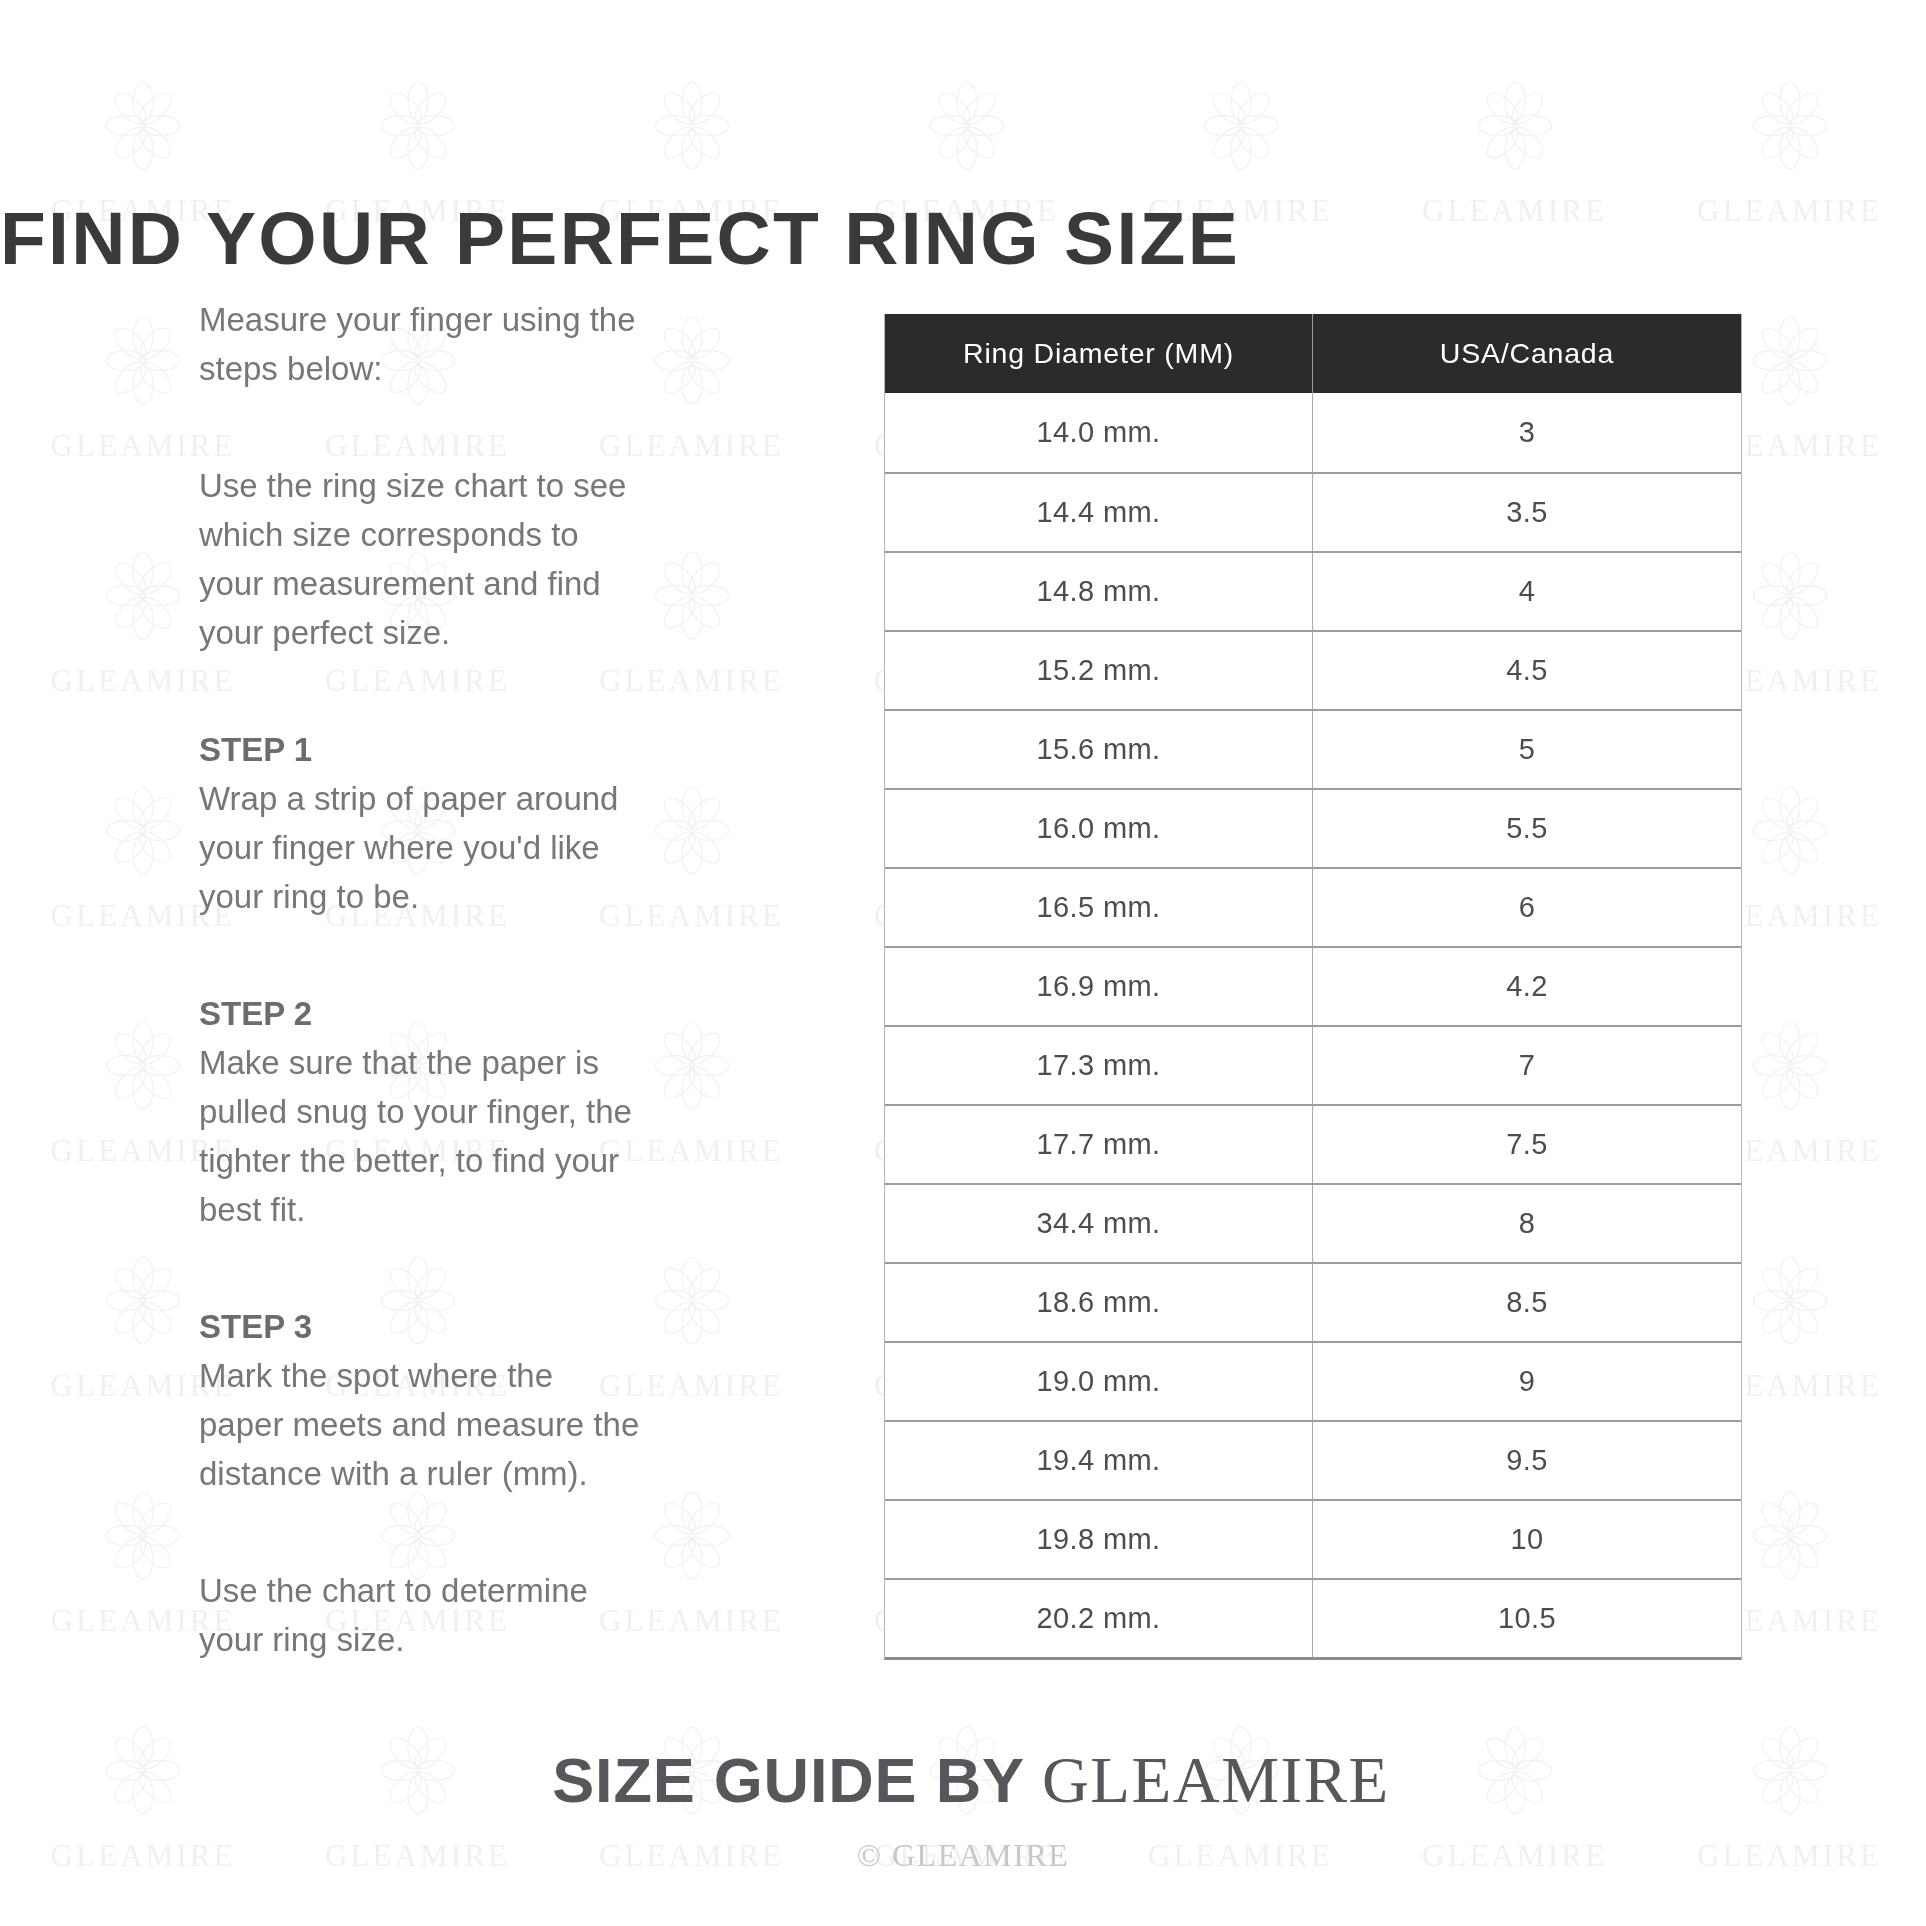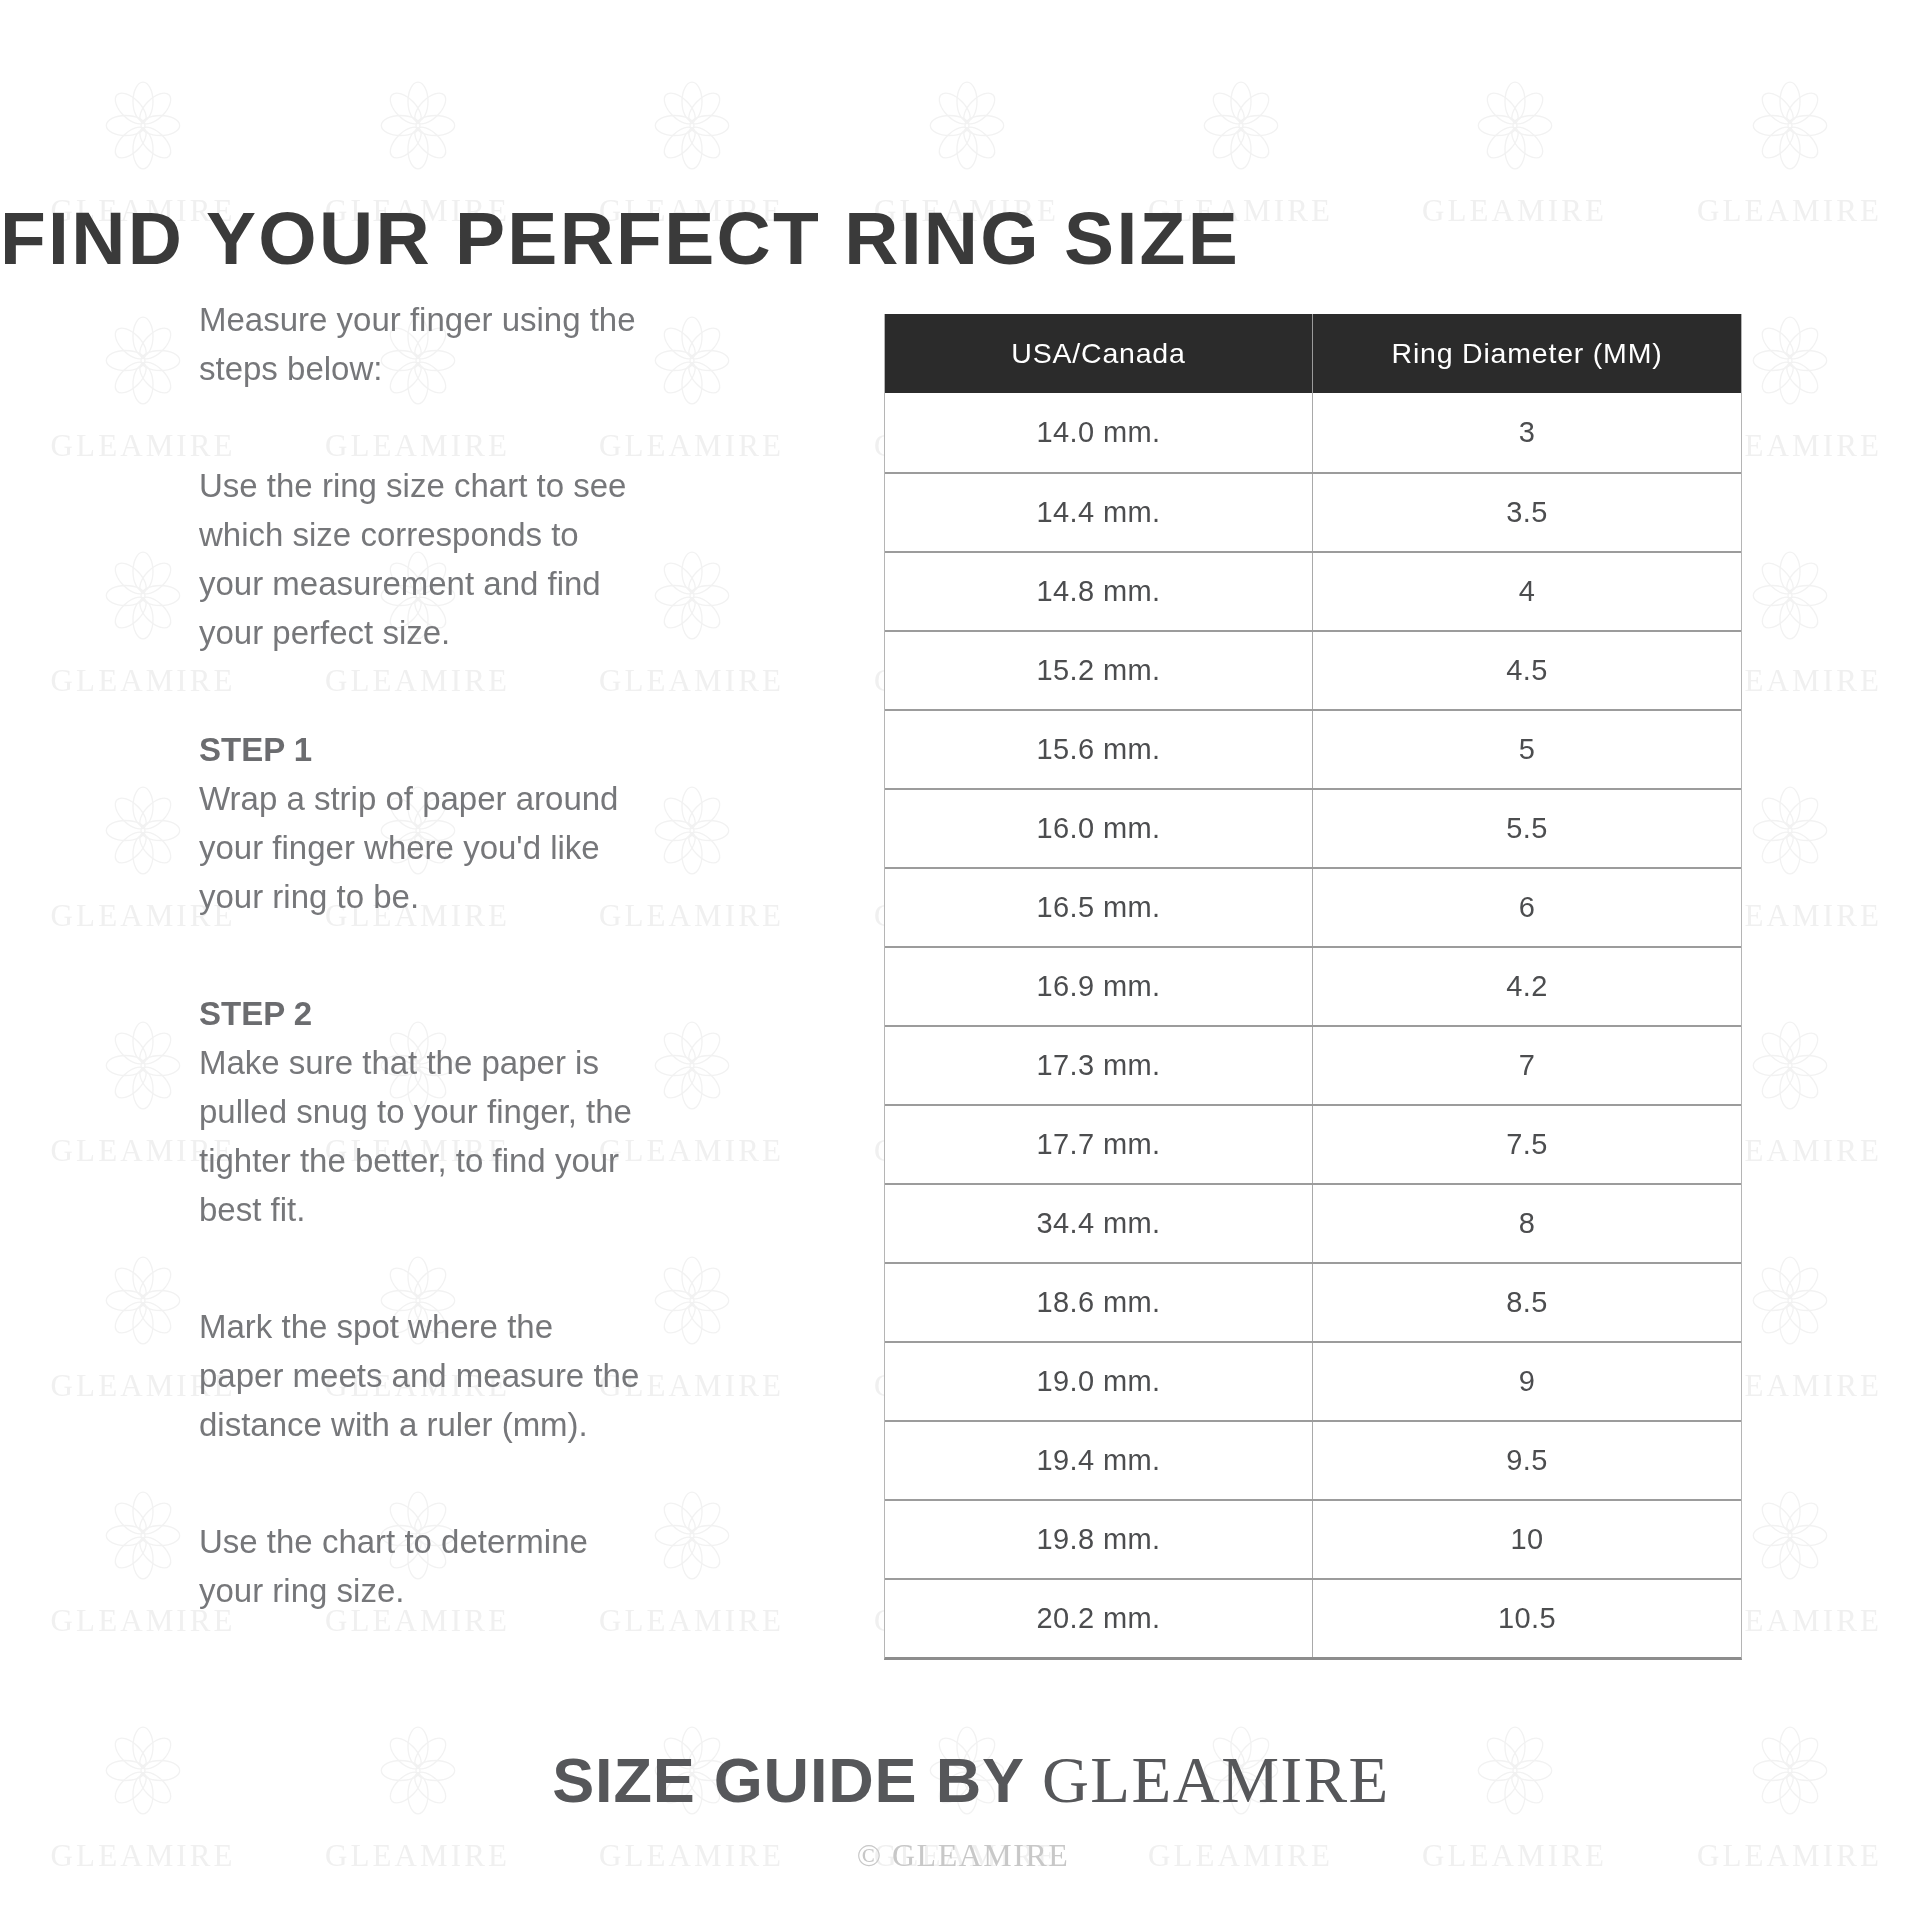--- a/index.html
+++ b/index.html
@@ -880,33 +880,34 @@
 your ring to be.</div>
         </div>
         <div class="step-block">
           <div class="step-label">STEP 2</div>
           <div class="step-text">Make sure that the paper is
 pulled snug to your finger, the
 tighter the better, to find your
 best fit.</div>
         </div>
         <div class="step-block">
+          <div class="step-label">STEP 3</div>
           <div class="step-text">Mark the spot where the
 paper meets and measure the
 distance with a ruler (mm).</div>
         </div>
       </div>
     <p class="para">Use the chart to determine
 your ring size.</p>
   </div>
 
   <div id="size-table">
     <div class="st-header">
+      <div class="st-cell">Ring Diameter (MM)</div>
       <div class="st-cell">USA/Canada</div>
-      <div class="st-cell">Ring Diameter (MM)</div>
     </div>
     <div id="table-body">
         <div class="st-row">
           <div class="st-cell">14.0 mm.</div>
           <div class="st-cell">3</div>
         </div>
         <div class="st-row">
           <div class="st-cell">14.4 mm.</div>
           <div class="st-cell">3.5</div>
         </div>

